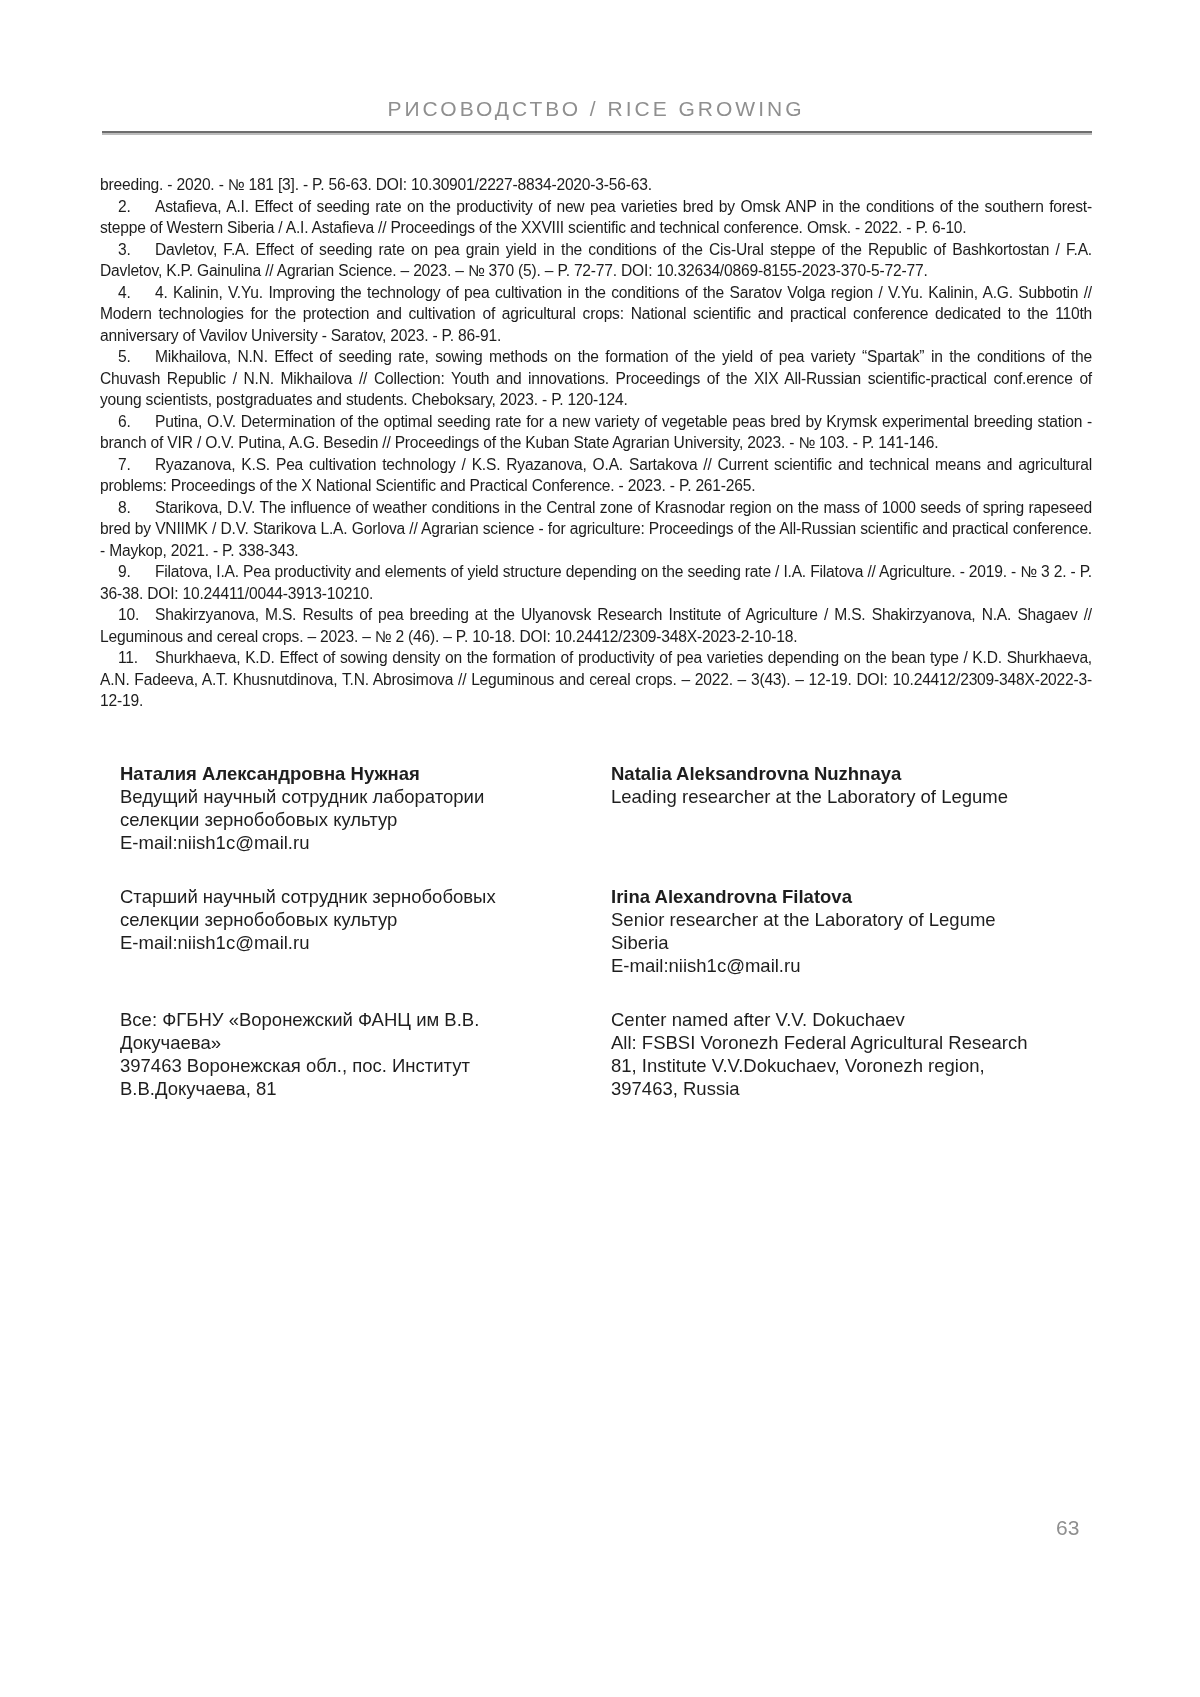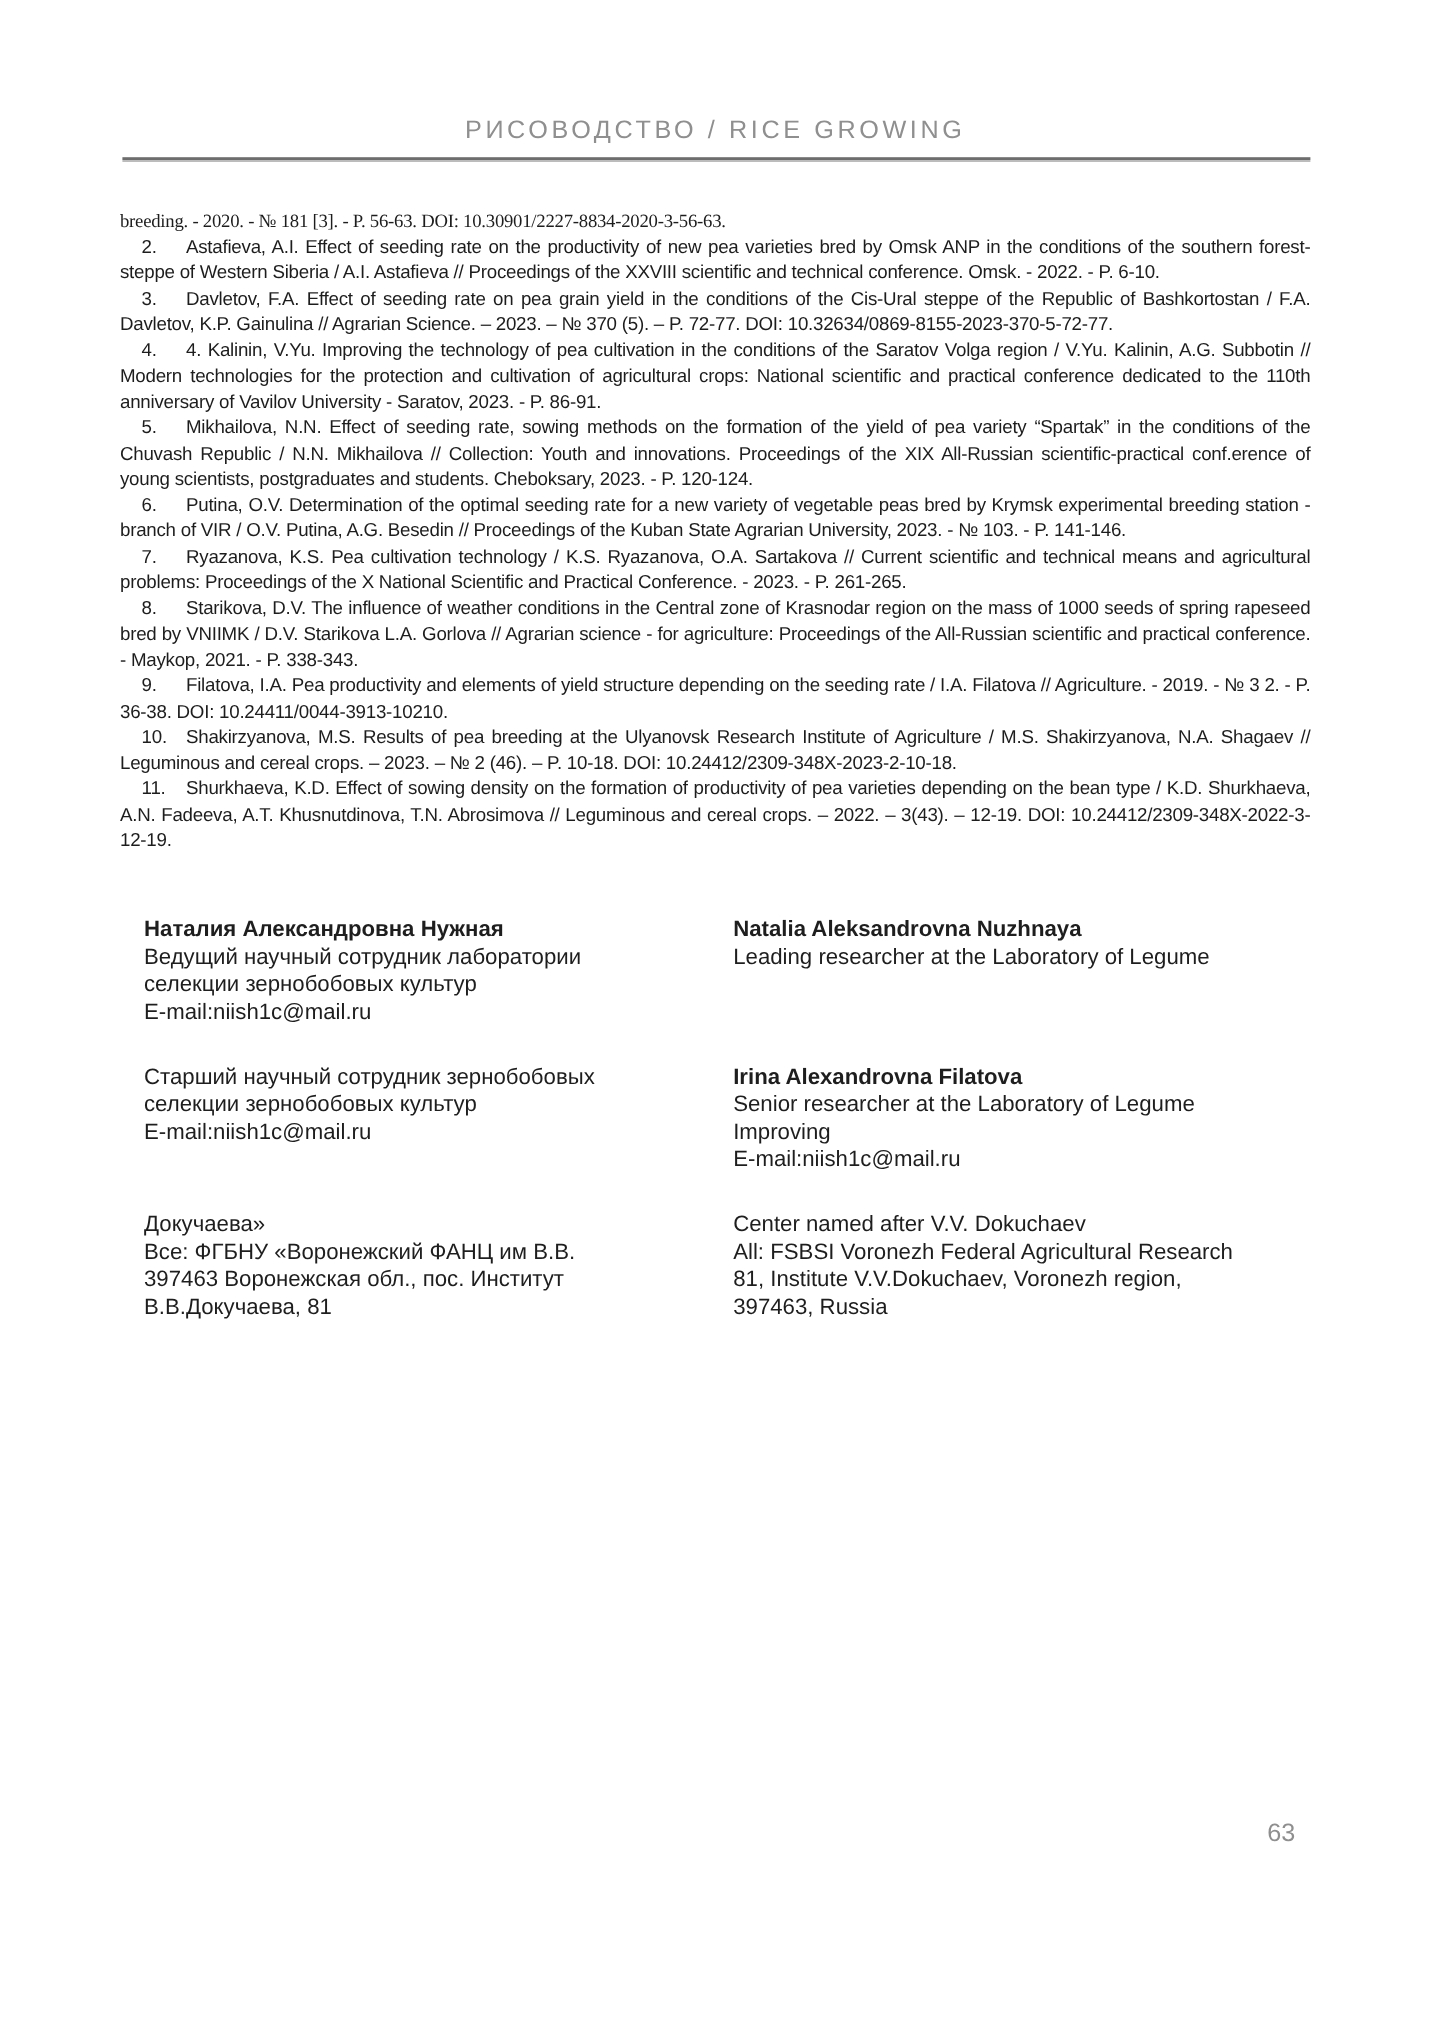--- a/index.html
+++ b/index.html
@@ -45,21 +45,20 @@
     letter-spacing: -0.2px;
     text-align: justify;
     color: #1d1d1d;
   }
   .refs p.ref {
     margin: 0;
     text-indent: 18px;
   }
   .refs p.ref.cont {
     text-indent: 0;
-    font-family: Liberation Serif, serif;
   }
   .ref-num {
     display: inline-block;
     min-width: 37px;
     text-indent: 0;
   }
   .authors {
     position: absolute;
     top: 762px;
     left: 120px;
@@ -126,29 +125,29 @@
 
     <div class="a-row">
       <div class="a-cell">
         <div class="a-line">Старший научный сотрудник зернобобовых</div>
         <div class="a-line">селекции зернобобовых культур</div>
         <div class="a-line">E-mail:niish1c@mail.ru</div>
       </div>
       <div class="a-cell">
         <div class="a-name">Irina Alexandrovna Filatova</div>
         <div class="a-line">Senior researcher at the Laboratory of Legume</div>
-        <div class="a-line">Improving</div>
+        <div class="a-line">Siberia</div>
         <div class="a-line">E-mail:niish1c@mail.ru</div>
       </div>
     </div>
 
     <div class="a-row">
       <div class="a-cell">
+        <div class="a-line">Все: ФГБНУ «Воронежский ФАНЦ им В.В.</div>
         <div class="a-line">Докучаева»</div>
-        <div class="a-line">Все: ФГБНУ «Воронежский ФАНЦ им В.В.</div>
         <div class="a-line">397463 Воронежская обл., пос. Институт</div>
         <div class="a-line">В.В.Докучаева, 81</div>
       </div>
       <div class="a-cell">
         <div class="a-line">Center named after V.V. Dokuchaev</div>
         <div class="a-line">All: FSBSI Voronezh Federal Agricultural Research</div>
         <div class="a-line">81, Institute V.V.Dokuchaev, Voronezh region,</div>
         <div class="a-line">397463, Russia</div>
       </div>
     </div>

